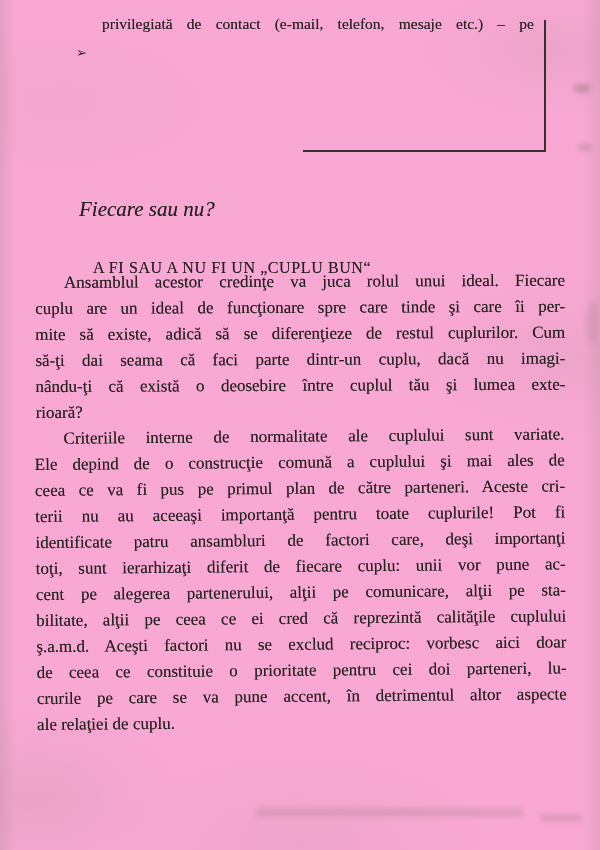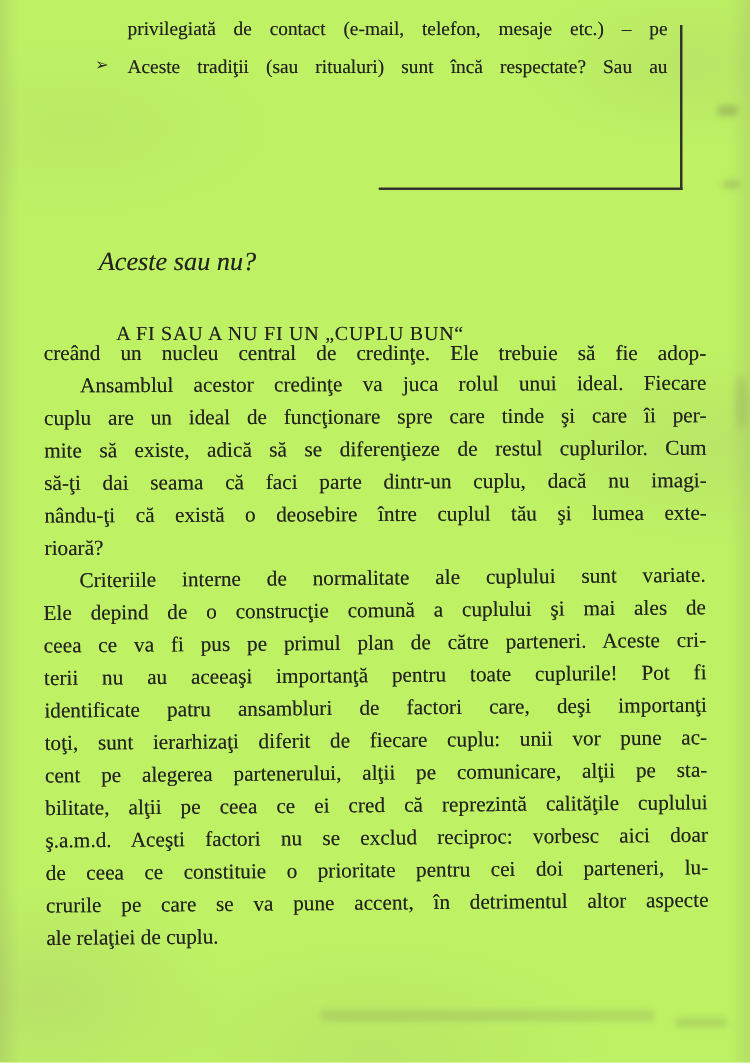--- a/index.html
+++ b/index.html
@@ -1,19 +1,19 @@
 <!DOCTYPE html>
 <html lang="ro"><head>
 <meta charset="utf-8">
 <style>
   html,body{margin:0;padding:0;}
   .page{
     position:relative;
     width:600px;height:850px;
-    background:#bef264;
+    background:#f9a8d4;
     overflow:hidden;
     font-family:"Liberation Serif","DejaVu Serif",serif;
     color:#242220;
   }
   
   .page::before{
     content:"";
     position:absolute;inset:0;pointer-events:none;
     background:
       radial-gradient(240px 150px at 6% 94%, rgba(148,138,122,.16), transparent 62%),
@@ -81,32 +81,30 @@
   <div class="smudge sm3"></div>
   <div class="smudge sm4"></div>
   <div class="smudge sm5"></div>
 
   <section class="callout">
     <div class="cont">
       <div class="line jl">privilegiată de contact (e-mail, telefon, mesaje etc.) – pe</div>
     </div>
     <div class="bullet-item">
       <span class="bullet">➢</span>
-      <div class="line jl">Aceste tradiţii (sau ritualuri) sunt încă respectate? Sau au</div>
     </div>
   </section>
   <div class="rule-v"></div>
   <div class="rule-h"></div>
 
-  <h2 class="heading">Aceste sau nu?</h2>
+  <h2 class="heading">Fiecare sau nu?</h2>
   <h3 class="subheading">A FI SAU A NU FI UN „CUPLU BUN“</h3>
 
   <div class="body">
     <div class="para p1">
-      <div class="line jl">creând un nucleu central de credinţe. Ele trebuie să fie adop-</div>
     </div>
     <div class="para p2">
       <div class="line jl ind">Ansamblul acestor credinţe va juca rolul unui ideal. Fiecare</div>
       <div class="line jl">cuplu are un ideal de funcţionare spre care tinde şi care îi per-</div>
       <div class="line jl">mite să existe, adică să se diferenţieze de restul cuplurilor. Cum</div>
       <div class="line jl">să-ţi dai seama că faci parte dintr-un cuplu, dacă nu imagi-</div>
       <div class="line jl">nându-ţi că există o deosebire între cuplul tău şi lumea exte-</div>
       <div class="line ll">rioară?</div>
     </div>
     <div class="para p3">

